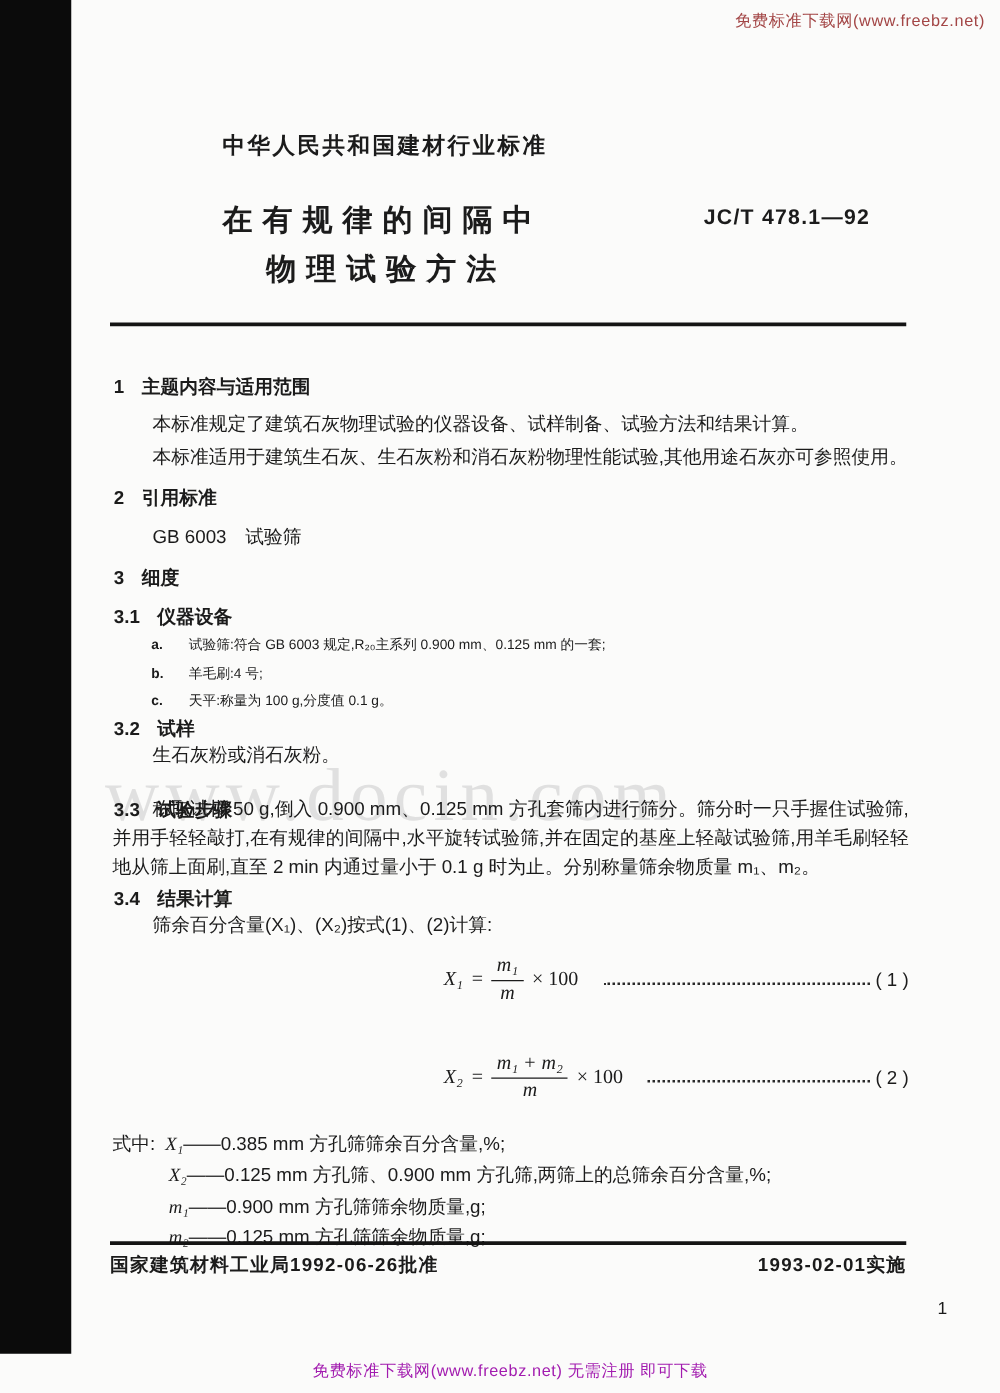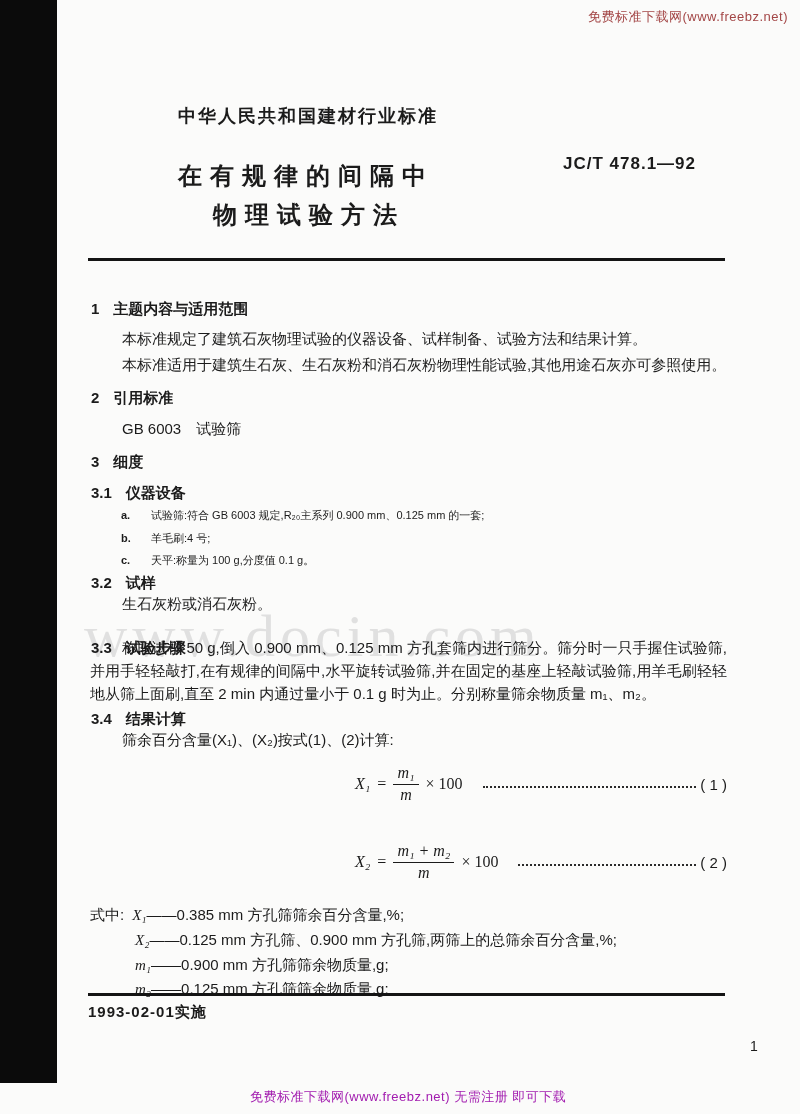--- a/index.html
+++ b/index.html
@@ -17,21 +17,21 @@
     color:#c7c7c7;opacity:.5;letter-spacing:5px;white-space:nowrap;z-index:0;
   }
   .z{z-index:1;}
   
   .top-banner{top:8px;right:12px;font-size:13px;color:#a34646;letter-spacing:.5px;}
   .bottom-banner{top:1088px;left:250px;font-size:13px;color:#a21caf;letter-spacing:.5px;}
   
   .org-title{left:178px;top:104px;font-size:18px;font-weight:bold;letter-spacing:2px;}
   .main-title{left:178px;top:160px;font-size:24px;font-weight:bold;letter-spacing:8px;white-space:nowrap;}
   .sub-title{left:213px;top:199px;font-size:24px;font-weight:bold;letter-spacing:8px;white-space:nowrap;}
-  .std-code{left:563px;top:154px;font-size:17px;font-weight:bold;letter-spacing:1px;}
+  .std-code{left:563px;top:164px;font-size:17px;font-weight:bold;letter-spacing:1px;}
   .rule{left:88px;width:637px;height:3px;background:#141414;}
   .rule-top{top:258px;}
   .rule-bottom{top:993px;}
   
   .h-sec{left:91px;font-size:15px;font-weight:bold;white-space:nowrap;}
   .h-sec .sec-no{display:inline-block;margin-right:14px;}
   .bodyline{left:122px;font-size:15px;white-space:nowrap;}
   .para{left:90px;width:637px;font-size:15px;line-height:23px;text-align:justify;text-indent:32px;}
   .list-item{left:121px;font-size:11px;white-space:nowrap;}
   .list-item .li-label{display:inline-block;width:30px;font-weight:bold;}
@@ -154,15 +154,16 @@
 </div>
 <div class="abs z where-row w-indent" style="top:956px">
   <span class="sym">m₁</span><span>——0.900 mm 方孔筛筛余物质量,g;</span>
 </div>
 <div class="abs z where-row w-indent" style="top:980px">
   <span class="sym">m₂</span><span>——0.125 mm 方孔筛筛余物质量,g;</span>
 </div>
 
 <div class="abs z rule rule-bottom"></div>
 <div class="abs z footer-row">
+  <span>国家建筑材料工业局1992-06-26批准</span>
   <span>1993-02-01实施</span>
 </div>
 <div class="abs z page-number">1</div>
 
 </body></html>

